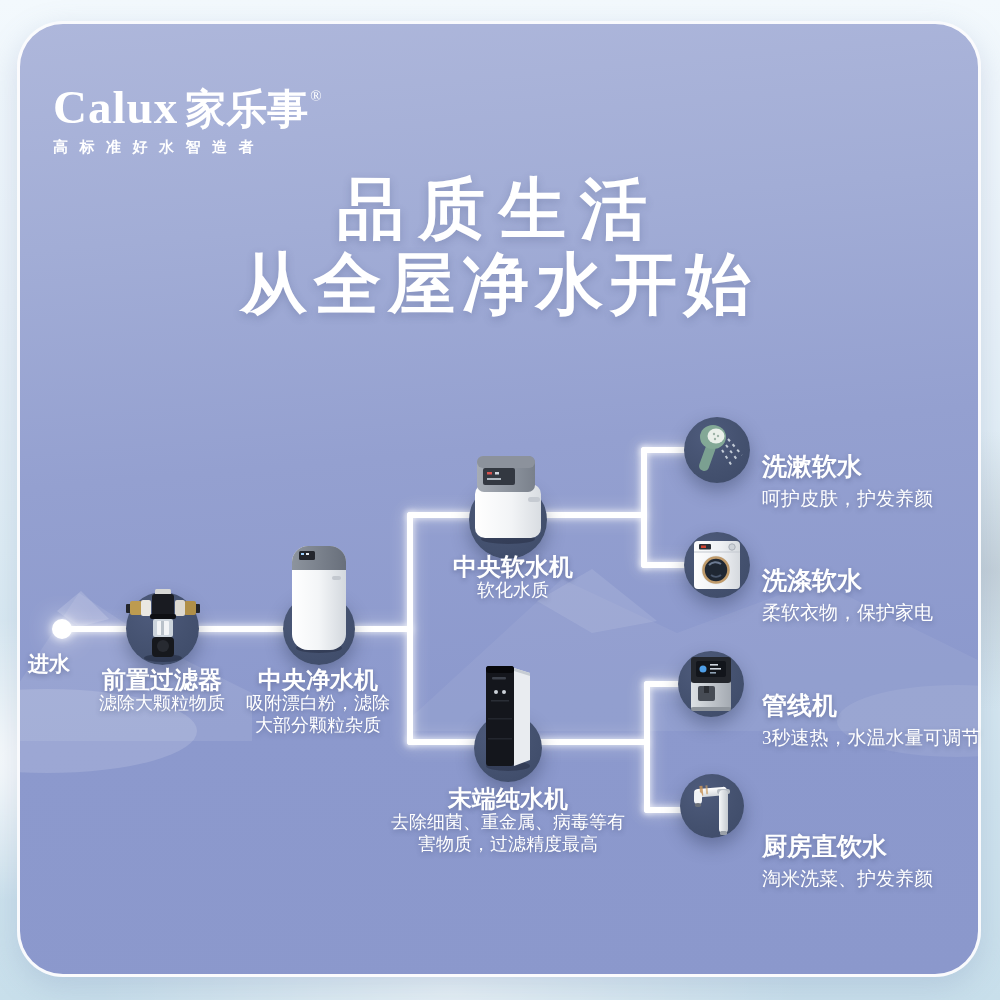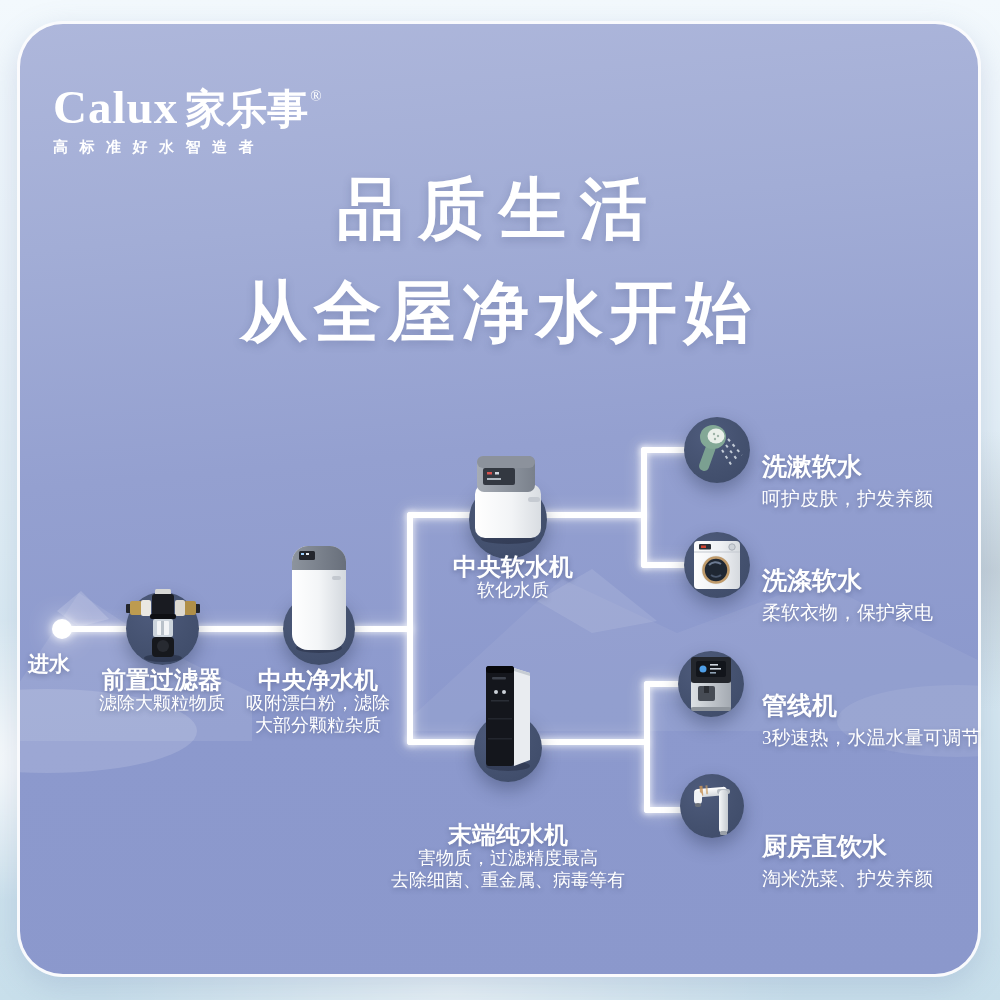--- a/index.html
+++ b/index.html
@@ -25,21 +25,21 @@
   .logo-row{display:flex;align-items:baseline;}
   .logo-latin{font-size:47px;font-weight:bold;letter-spacing:1px;line-height:1;}
   .logo-cn{font-size:41px;font-weight:bold;margin-left:7px;line-height:1;}
   .logo-reg{font-size:15px;position:relative;top:-22px;margin-left:2px;}
   .logo-tagline{margin-top:7px;font-size:15px;font-weight:bold;letter-spacing:11.5px;white-space:nowrap;}
 
   
   .title-block{position:absolute;left:17px;top:172px;width:964px;text-align:center;color:#fff;
     text-shadow:0 3px 8px rgba(60,70,115,.25);}
   .title-line1{font-size:67px;font-weight:bold;letter-spacing:14px;line-height:1.12;}
-  .title-line2{font-size:67px;font-weight:bold;letter-spacing:7px;line-height:1.12;margin-top:28px;}
+  .title-line2{font-size:67px;font-weight:bold;letter-spacing:7px;line-height:1.12;}
 
   
   .pipe{position:absolute;background:#fff;border-radius:3px;z-index:3;
     box-shadow:0 0 7px rgba(255,255,255,.95),0 0 18px rgba(255,255,255,.55);}
   .pipe-main{left:60px;top:626px;width:352px;height:6px;}
   .pipe-trunk{left:407px;top:512px;width:6px;height:233px;}
   .pipe-top-branch{left:407px;top:512px;width:238px;height:6px;}
   .pipe-rt-vert{left:641px;top:447px;width:6px;height:121px;}
   .pipe-out1{left:641px;top:447px;width:78px;height:6px;}
   .pipe-out2{left:641px;top:562px;width:78px;height:6px;}
@@ -74,21 +74,21 @@
   .d-faucet{left:686px;top:777px;}
 
   
   .lbl{position:absolute;color:#fff;z-index:6;text-shadow:0 2px 5px rgba(45,55,95,.38);}
   .node-title{font-weight:bold;font-size:24px;text-align:center;line-height:1.1;}
   .node-desc{font-size:18px;text-align:center;line-height:1.22;}
   .lbl-inlet{left:28px;top:650px;font-weight:bold;font-size:21px;}
   .lbl-prefilter{left:72px;top:667px;width:180px;}
   .lbl-purifier{left:228px;top:667px;width:180px;}
   .lbl-softener{left:423px;top:554px;width:180px;}
-  .lbl-ro{left:378px;top:822px;width:260px;}
+  .lbl-ro{left:378px;top:786px;width:260px;}
   .out-lbl{text-align:left;}
   .out-title{font-weight:bold;font-size:25px;line-height:1.1;margin-top:27px;}
   .out-desc{font-size:19px;margin-top:7px;line-height:1.2;}
   .lbl-shower{left:762px;top:426px;width:230px;}
   .lbl-washer{left:762px;top:540px;width:230px;}
   .lbl-pipeline{left:762px;top:665px;width:235px;}
   .lbl-faucet{left:762px;top:806px;width:235px;}
 </style>
 </head>
 <body>
@@ -304,22 +304,22 @@
     <div class="node-desc" style="margin-top:0;">大部分颗粒杂质</div>
   </div>
 
   <div class="lbl lbl-softener">
     <div class="node-title">中央软水机</div>
     <div class="node-desc">软化水质</div>
   </div>
 
   <div class="lbl lbl-ro">
     <div class="node-title">末端纯水机</div>
+    <div class="node-desc">去除细菌、重金属、病毒等有</div>
     <div class="node-desc" style="margin-top:0;">害物质，过滤精度最高</div>
-    <div class="node-desc">去除细菌、重金属、病毒等有</div>
   </div>
 
   <div class="lbl out-lbl lbl-shower">
     <div class="out-title">洗漱软水</div>
     <div class="out-desc">呵护皮肤，护发养颜</div>
   </div>
 
   <div class="lbl out-lbl lbl-washer">
     <div class="out-title">洗涤软水</div>
     <div class="out-desc">柔软衣物，保护家电</div>

